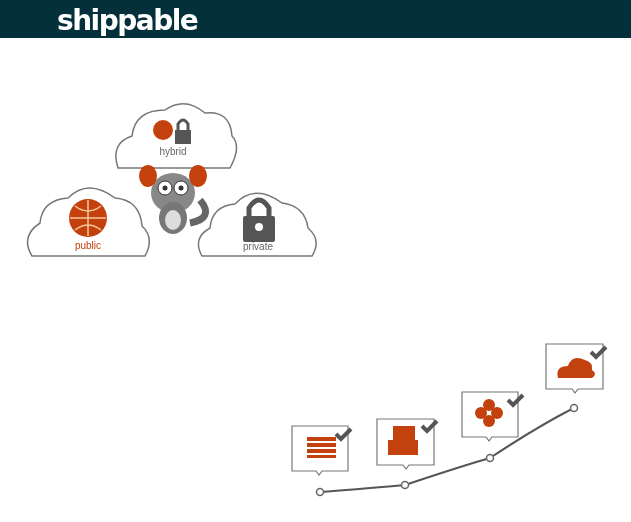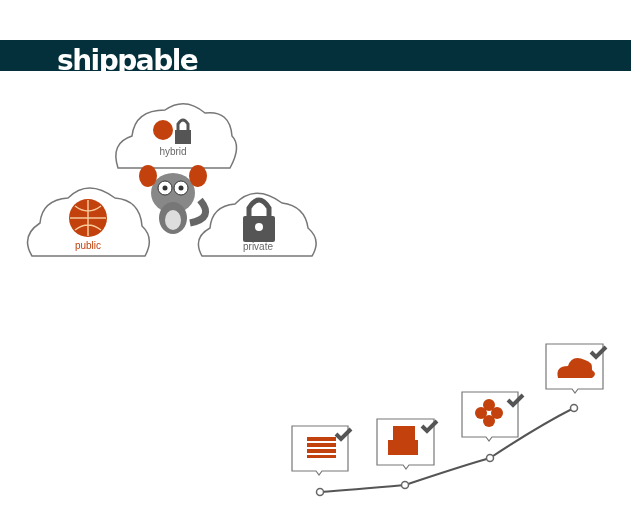--- a/index.html
+++ b/index.html
@@ -1,17 +1,17 @@
 <!DOCTYPE html>
 <html><head>
 <meta charset="utf-8">
 <style>
   html,body{margin:0;padding:0;}
   body{width:631px;height:522px;background:#fff;position:relative;overflow:hidden;font-family:"Liberation Sans",sans-serif;}
-  .header{position:absolute;left:0;top:0;width:631px;height:31px;background:#03303a;margin-top:40px;}
+  .header{position:absolute;left:0;top:0;width:631px;height:38px;background:#03303a;}
   .logo{position:absolute;left:57px;top:4px;color:#fff;font-family:"DejaVu Sans",sans-serif;font-weight:bold;font-size:28px;letter-spacing:-1.5px;}
   .hero{position:absolute;left:20px;top:88px;}
   .steps{position:absolute;left:280px;top:330px;width:351px;height:180px;}
   .lbl{font-family:"Liberation Sans",sans-serif;font-size:10px;}
 </style>
 </head>
 <body>
 
 <div class="header">
   <div class="logo">shippable</div>

